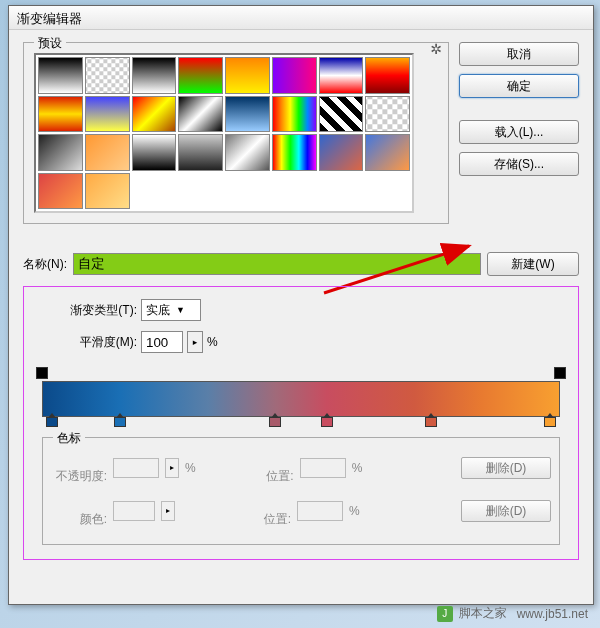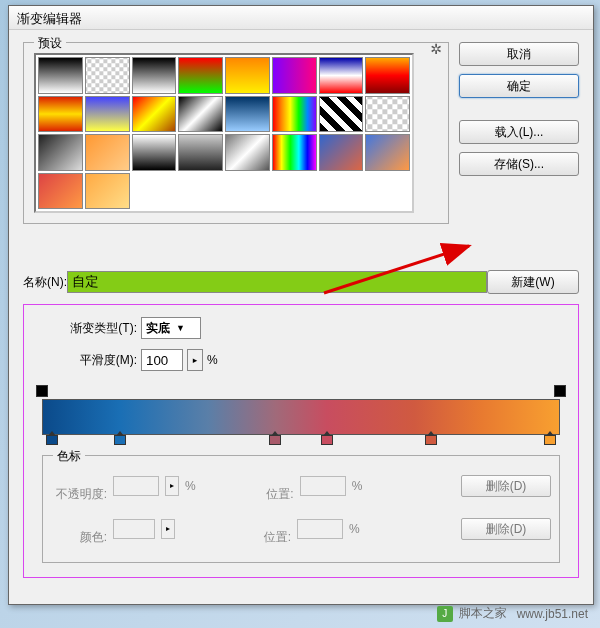--- a/index.html
+++ b/index.html
@@ -28,21 +28,21 @@
   font-size: 13px;
   color: #000;
 }
 .body {
   padding: 12px 14px;
 }
 .fieldset {
   border: 1px solid #aaa;
   padding: 10px;
   position: relative;
-  margin-bottom: 30px;
+  margin-bottom: 12px;
 }
 .legend {
   position: absolute;
   top: -8px;
   left: 10px;
   background: #f0f0f0;
   padding: 0 4px;
   font-size: 12px;
 }
 .top-row { display: flex; gap: 10px; }
@@ -75,21 +75,21 @@
   height: 24px;
   background: linear-gradient(#fdfdfd, #e2e2e2);
   border: 1px solid #888;
   border-radius: 3px;
   font-size: 12px;
   cursor: pointer;
   text-align: center;
   line-height: 22px;
 }
 .btn.primary { border: 1px solid #3a7abd; box-shadow: 0 0 2px #5a9ad0; }
-.name-row { display: flex; align-items: center; margin: 16px 0 10px; }
+.name-row { display: flex; align-items: center; gap: 6px; margin: 16px 0 10px; }
 .name-row input[type=text] {
   flex: 1;
   height: 22px;
   border: 1px solid #888;
   padding: 2px 4px;
   background: #84cc16;
 }
 .btn-small { width: 92px; }
 .arrow {
   position: absolute;
@@ -108,21 +108,20 @@
 .form-line label { width: 95px; text-align: right; }
 .select {
   border: 1px solid #888;
   background: #fff;
   height: 22px;
   padding: 1px 4px;
   min-width: 60px;
   display: inline-flex;
   align-items: center;
   gap: 6px;
-  font-weight: bold;
 }
 .select .caret { font-size: 9px; }
 .num-input { width: 42px; height: 22px; border: 1px solid #888; text-align: left; padding: 0 4px; background: #fff; }
 .step-btn { width: 16px; height: 22px; border: 1px solid #888; background: #f0f0f0; font-size: 9px; line-height: 20px; text-align: center; }
 
 .gradient-bar-wrap { position: relative; margin: 14px 0 2px; height: 64px; }
 .opacity-stops, .color-stops { position: absolute; left: 0; right: 0; height: 14px; }
 .opacity-stops { top: 0; }
 .color-stops { bottom: 0; }
 .stop {

